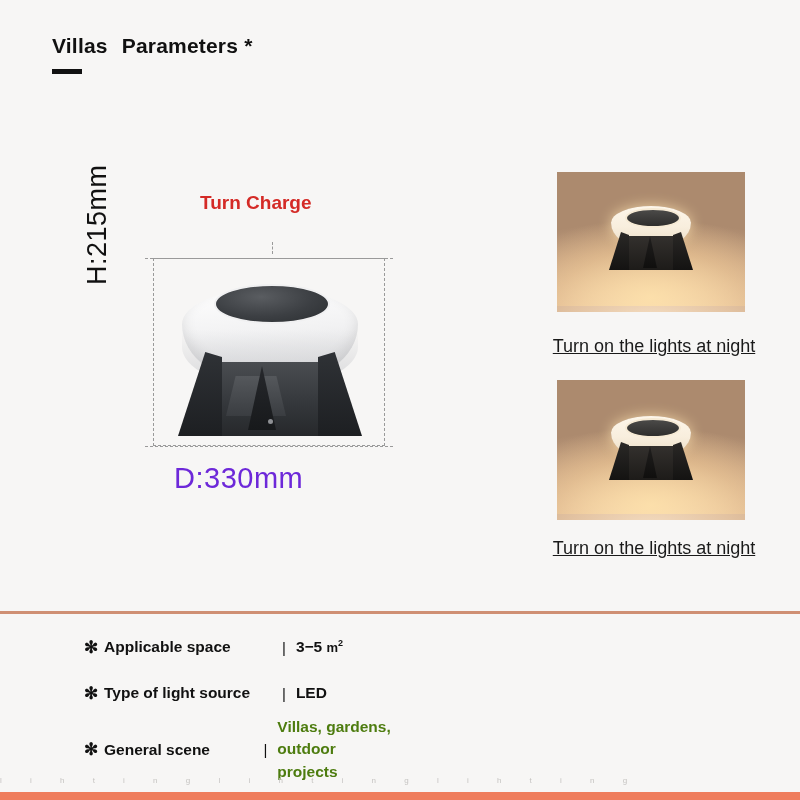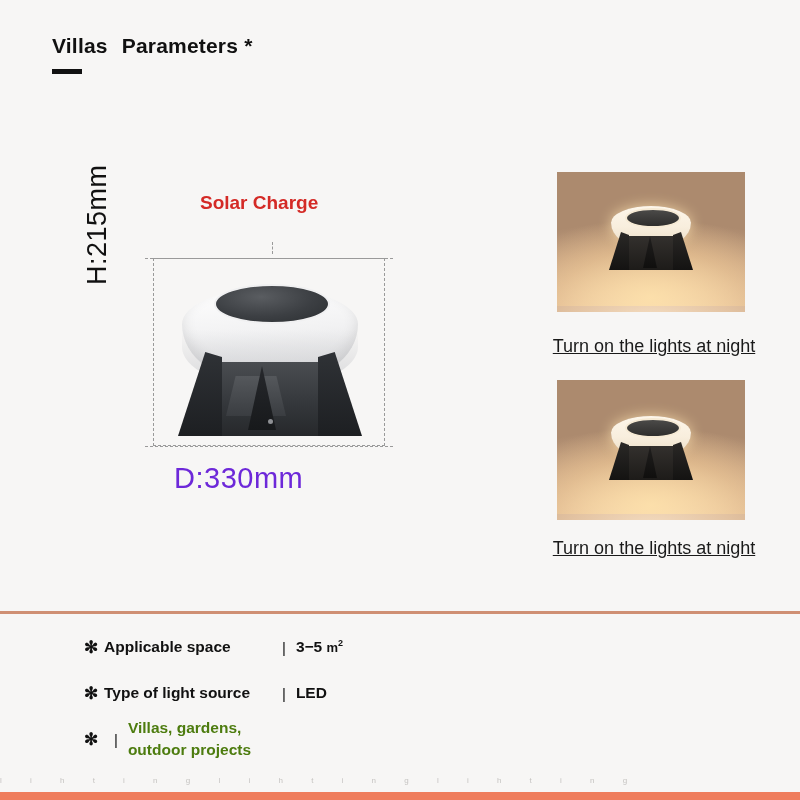--- a/index.html
+++ b/index.html
@@ -378,21 +378,21 @@
 
 <div class="header">
   <div class="header-title">
     <span class="word-product">Villas</span><span class="word-params">Parameters *</span>
   </div>
   <div class="header-underline"></div>
 </div>
 
 <div class="diagram">
 
-  <div class="solar-charge-label">Solar Charge</div>
+  <div class="solar-charge-label">Turn Charge</div>
 
   <div class="tick-mark tick-top-center"></div>
   <div class="dim-line-h dim-line-top"></div>
   <div class="dim-line-h dim-line-bot"></div>
   <div class="dim-box"></div>
 
   <div class="product-art">
     <div class="lamp-dome"></div>
     <div class="lamp-dome-shade"></div>
     <div class="solar-panel"></div>
@@ -451,20 +451,21 @@
 
     <div class="spec-row">
       <span class="spec-star">✻</span>
       <span class="spec-key k-typesource">Type of light source</span>
       <span class="spec-sep">|</span>
       <span class="spec-val">LED</span>
     </div>
 
     <div class="spec-row">
       <span class="spec-star">✻</span>
+      <span class="spec-key k-general">General scene</span>
       <span class="spec-sep">|</span>
       <span class="spec-val-wrap">Villas, gardens,
 outdoor projects</span>
     </div>
 
   </div>
 
   <div class="spec-col col-right">
     <div class="col-right-inner">
 

